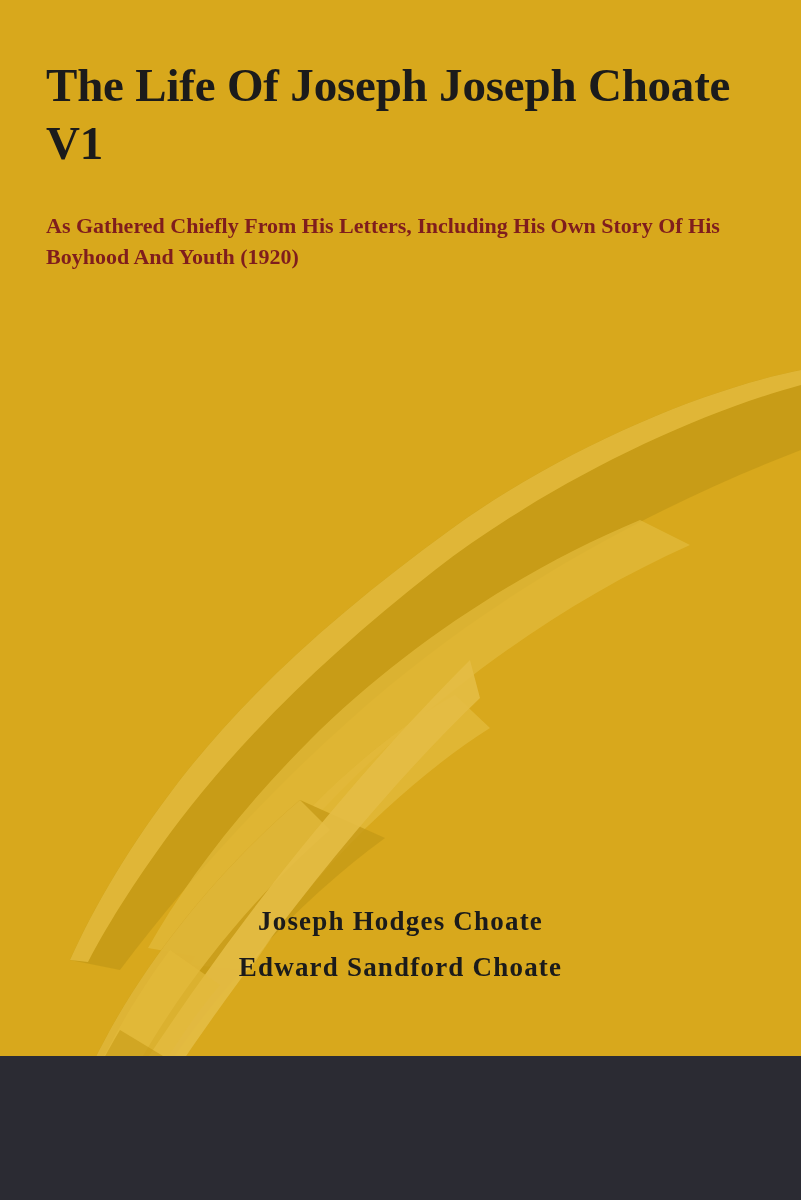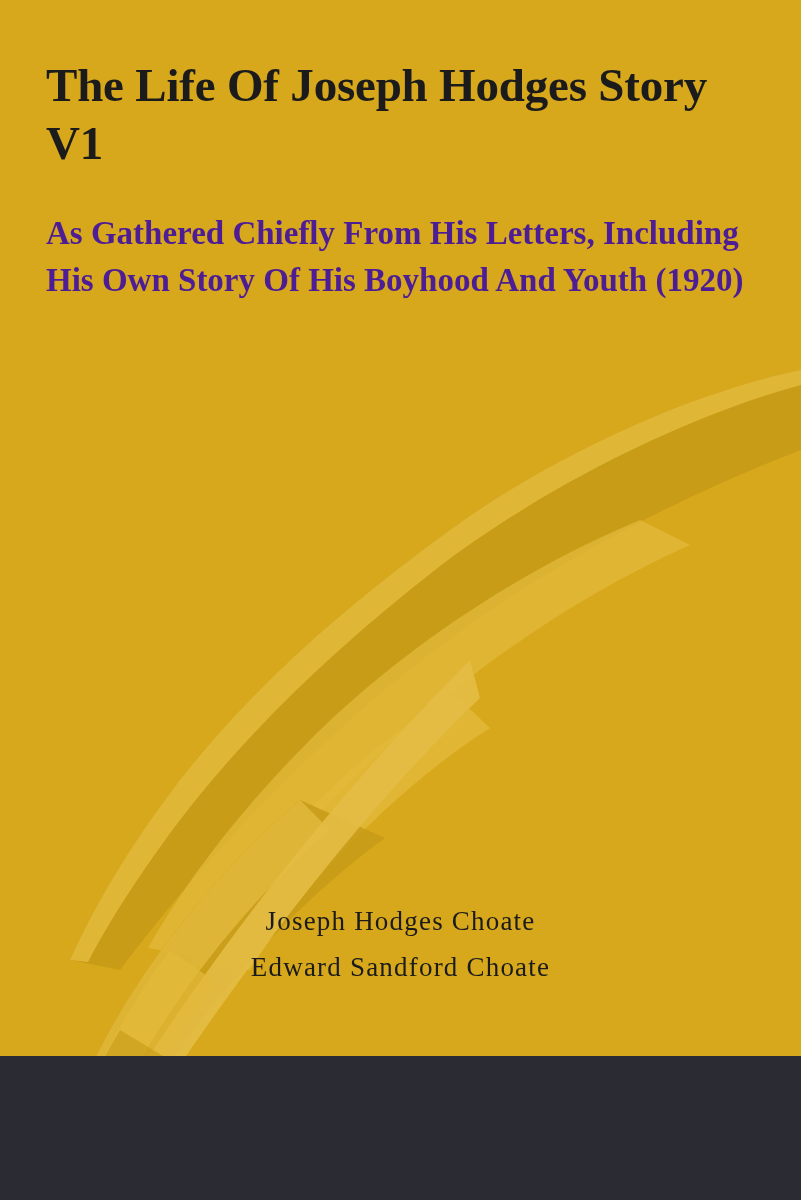--- a/index.html
+++ b/index.html
@@ -60,37 +60,37 @@
     line-height: 1.24;
     font-weight: bold;
     letter-spacing: -0.2px;
   }
 
   .subtitle {
     position: absolute;
     left: 46px;
     top: 210px;
     width: 716px;
-    color: #4c1d95;
-    font-size: 33px;
+    color: #7f1d1d;
+    font-size: 22px;
     line-height: 1.42;
     font-weight: bold;
   }
 
   .authors {
     position: absolute;
     left: 0;
     right: 0;
     top: 898px;
     text-align: center;
     color: #1b1b1b;
   }
   .author {
     font-size: 27px;
-    font-weight: normal;
+    font-weight: bold;
     line-height: 1.72;
     letter-spacing: 1.2px;
   }
 </style>
 </head>
 <body>
 
 <div class="cover">
 
   <div class="feather">
@@ -111,21 +111,21 @@
       <path d="M170 620 C140 660 110 710 88 760 C70 800 55 840 46 875 L90 880 C105 838 128 792 155 748 C178 710 200 678 220 655 Z" fill="#e2b93b" opacity="0.7"></path>
       <path d="M120 700 C95 742 72 790 55 835 C42 870 32 902 26 928 L62 934 C72 898 90 855 112 812 C130 778 148 748 163 726 Z" fill="#c69a16" opacity="0.6"></path>
 
       <path d="M60 880 C44 910 30 940 18 968 L0 1000 L0 940 C12 915 30 888 48 862 Z" fill="#e2b93b" opacity="0.65"></path>
     </svg>
   </div>
 
   <div class="bottom-band"></div>
 
   <div class="text-layer">
-    <div class="title">The Life Of Joseph Hodges Story V1</div>
+    <div class="title">The Life Of Joseph Joseph Choate V1</div>
     <div class="subtitle">As Gathered Chiefly From His Letters, Including His Own Story Of His Boyhood And Youth (1920)</div>
     <div class="authors">
       <div class="author">Joseph Hodges Choate</div>
       <div class="author">Edward Sandford Choate</div>
     </div>
   </div>
 
 </div>
 
 </body></html>

